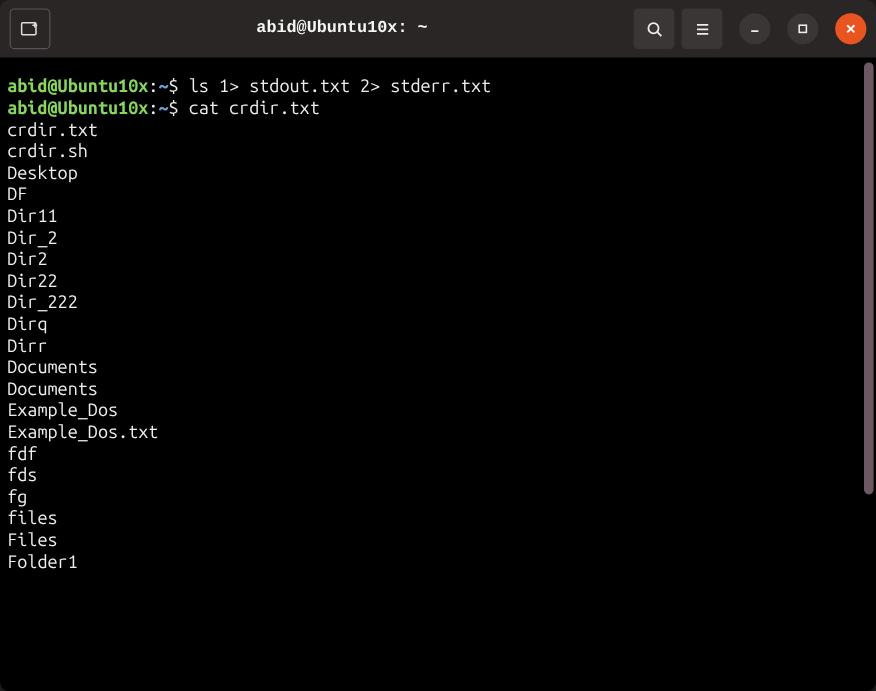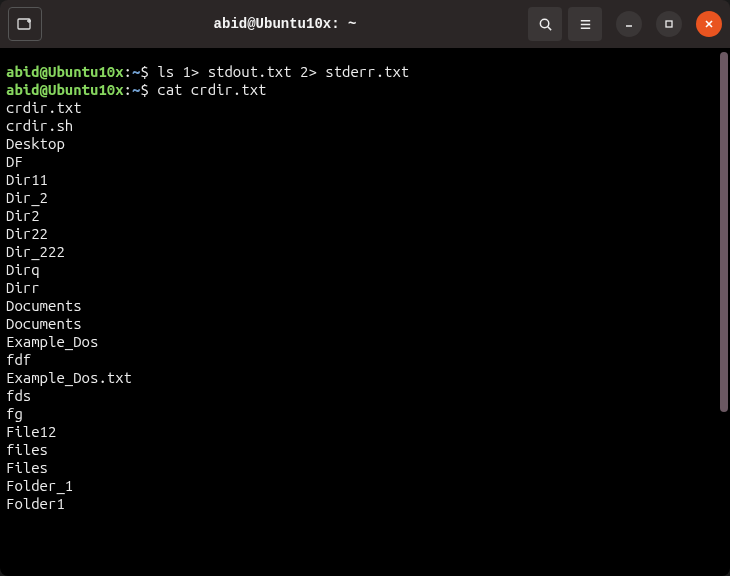--- a/index.html
+++ b/index.html
@@ -164,23 +164,21 @@
       <div class="line output">Dir11</div>
       <div class="line output">Dir_2</div>
       <div class="line output">Dir2</div>
       <div class="line output">Dir22</div>
       <div class="line output">Dir_222</div>
       <div class="line output">Dirq</div>
       <div class="line output">Dirr</div>
       <div class="line output">Documents</div>
       <div class="line output">Documents</div>
       <div class="line output">Example_Dos</div>
+      <div class="line output">Example_Dos.txt</div>
       <div class="line output">fdf</div>
-      <div class="line output">Example_Dos.txt</div>
       <div class="line output">fds</div>
       <div class="line output">fg</div>
-      <div class="line output">File12</div>
       <div class="line output">files</div>
       <div class="line output">Files</div>
-      <div class="line output">Folder_1</div>
       <div class="line output">Folder1</div>
     </div>
 </div>
 
 </body></html>

